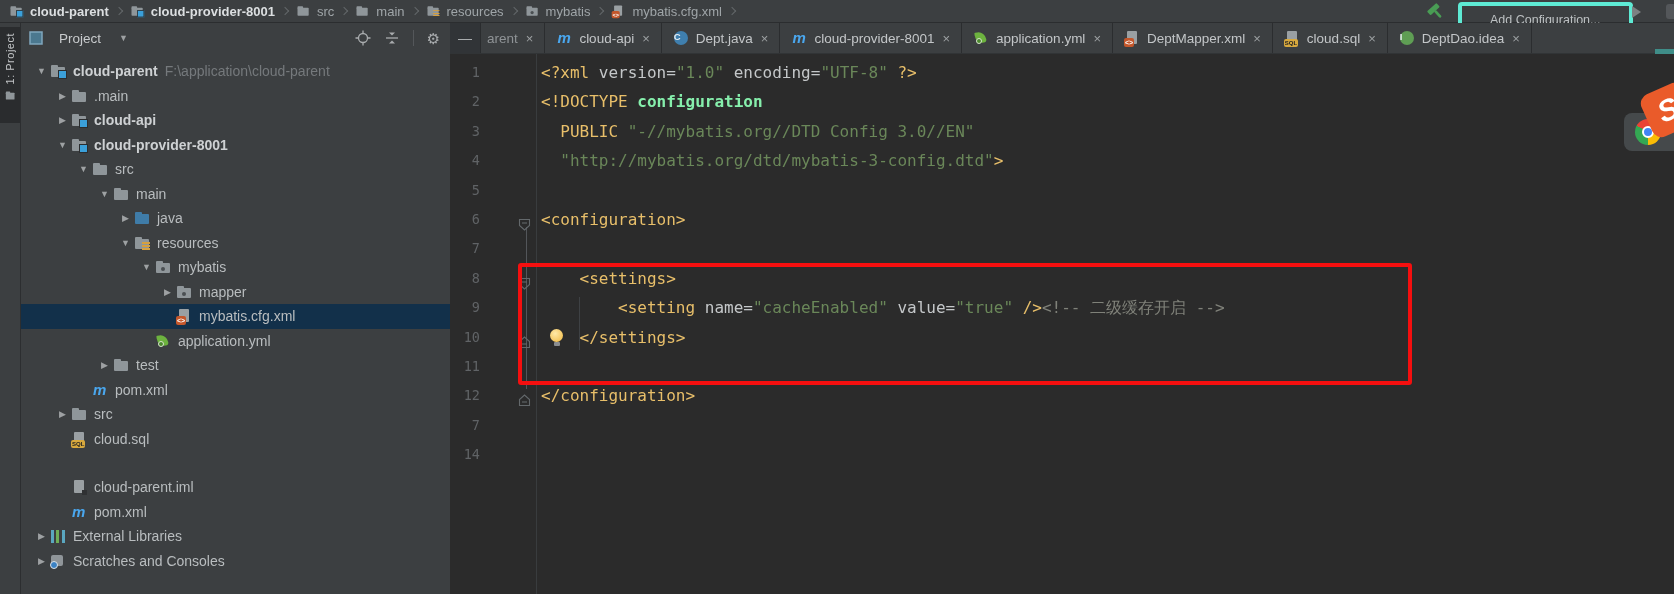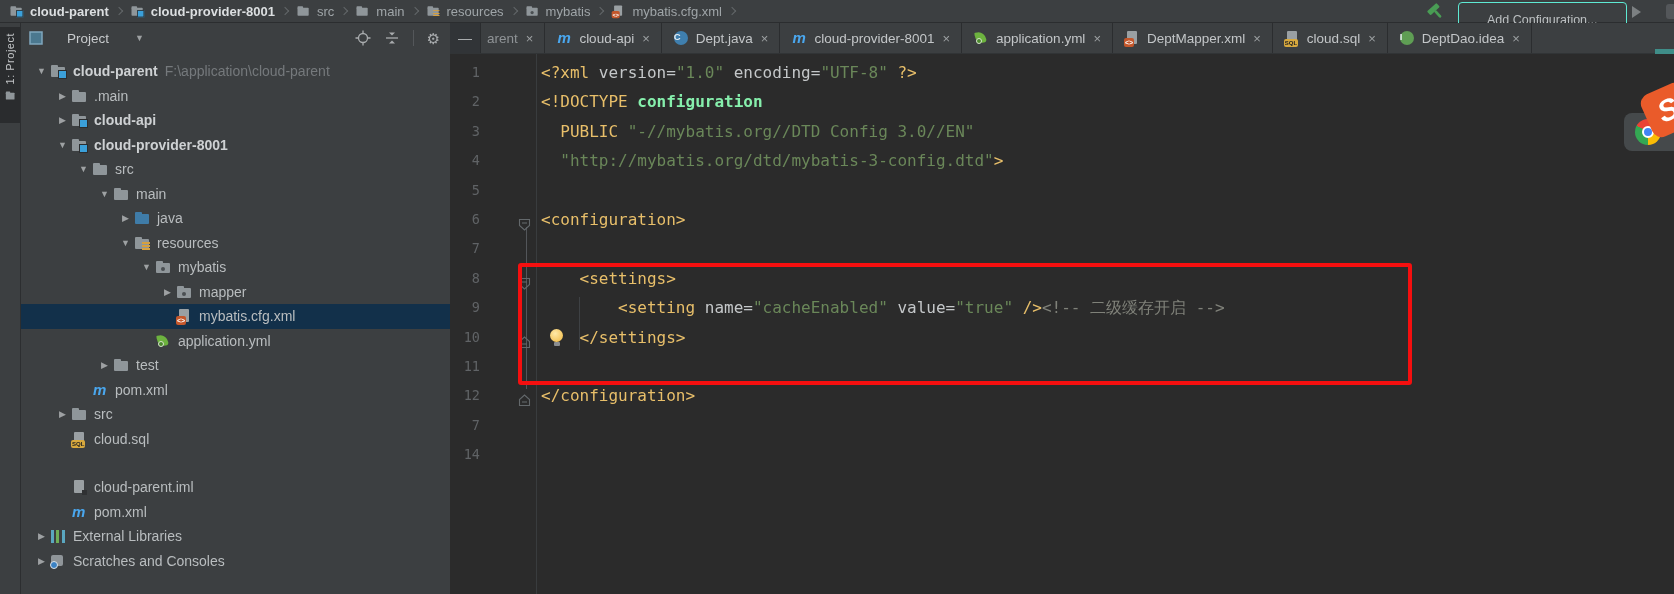--- a/index.html
+++ b/index.html
@@ -9,36 +9,36 @@
   
   .titlebar{position:absolute;left:0;top:0;width:100%;height:23px;background:#3c3f41;
             border-bottom:1px solid #2b2d2f;display:flex;align-items:center;box-sizing:border-box;}
   .crumbs{display:flex;align-items:center;padding-left:8px;}
   .crumb{display:flex;align-items:center;gap:5px;font-size:13px;color:#9fa5a8;white-space:nowrap;}
   .crumb.bold{color:#dcdfe1;font-weight:700;}
   .crumb-sep{width:5px;height:5px;border-top:1.6px solid #63676a;border-right:1.6px solid #63676a;
              transform:rotate(45deg);margin:0 7px;flex:0 0 auto;}
   .crumb .ic{transform:scale(.8);transform-origin:center;}
   .run-hammer{position:absolute;left:1426px;top:2px;}
-  .add-btn{position:absolute;left:1458px;top:2px;height:35px;border:1px solid #5eead4;border-radius:4px;
+  .add-btn{position:absolute;left:1458px;top:2px;height:35px;border:4px solid #5eead4;border-radius:4px;
            color:#bcc0c2;font-size:12.5px;padding:0 28px;display:flex;align-items:center;background:transparent;box-sizing:border-box;}
   .play-btn{position:absolute;left:1632px;top:6px;width:0;height:0;
             border-left:9px solid #7c8082;border-top:6px solid transparent;border-bottom:6px solid transparent;}
   .clip-icon{position:absolute;left:1666px;top:4px;width:14px;height:15px;background:#54575a;border-radius:3px;}
 
   
   .stripe{position:absolute;left:0;top:23px;bottom:0;width:20px;background:#3c3f41;border-right:1px solid #2c2e30;}
   .stripe-tab{position:absolute;left:0;top:4px;width:20px;height:96px;background:#2a2c2e;
               display:flex;flex-direction:column;align-items:center;justify-content:flex-start;padding-top:6px;box-sizing:border-box;}
   .stripe-tab .vtext{writing-mode:vertical-rl;transform:rotate(180deg);font-size:11px;color:#c2c5c7;letter-spacing:.5px;}
   .stripe-tab .ic{transform:scale(.62);margin-top:3px;}
 
   
   .project{position:absolute;left:21px;top:23px;bottom:0;width:429px;background:#3c3f41;}
-  .proj-header{height:30px;display:flex;align-items:center;padding:0 10px 0 8px;gap:24px;}
+  .proj-header{height:30px;display:flex;align-items:center;padding:0 10px 0 8px;gap:16px;}
   .proj-title{font-size:13.5px;color:#c8cbcd;}
   .hdr-caret{font-size:9px;color:#9da0a2;margin-left:2px;}
   .hdr-icons{margin-left:auto;display:flex;align-items:center;gap:13px;}
   .hdr-divider{width:1px;height:16px;background:#54575a;}
   .gear-glyph{font-size:15px;color:#a9acae;line-height:1;}
   .tree{position:absolute;left:0;top:36px;right:0;}
   .trow{height:24.5px;display:flex;align-items:center;font-size:14px;color:#b9bdbf;white-space:nowrap;}
   .trow.sel{background:#12304a;}
   .trow.bold .tlabel{color:#ced1d3;font-weight:700;}
   .tarrow{width:17px;flex:0 0 17px;font-size:9px;color:#9ea1a3;text-align:center;}

